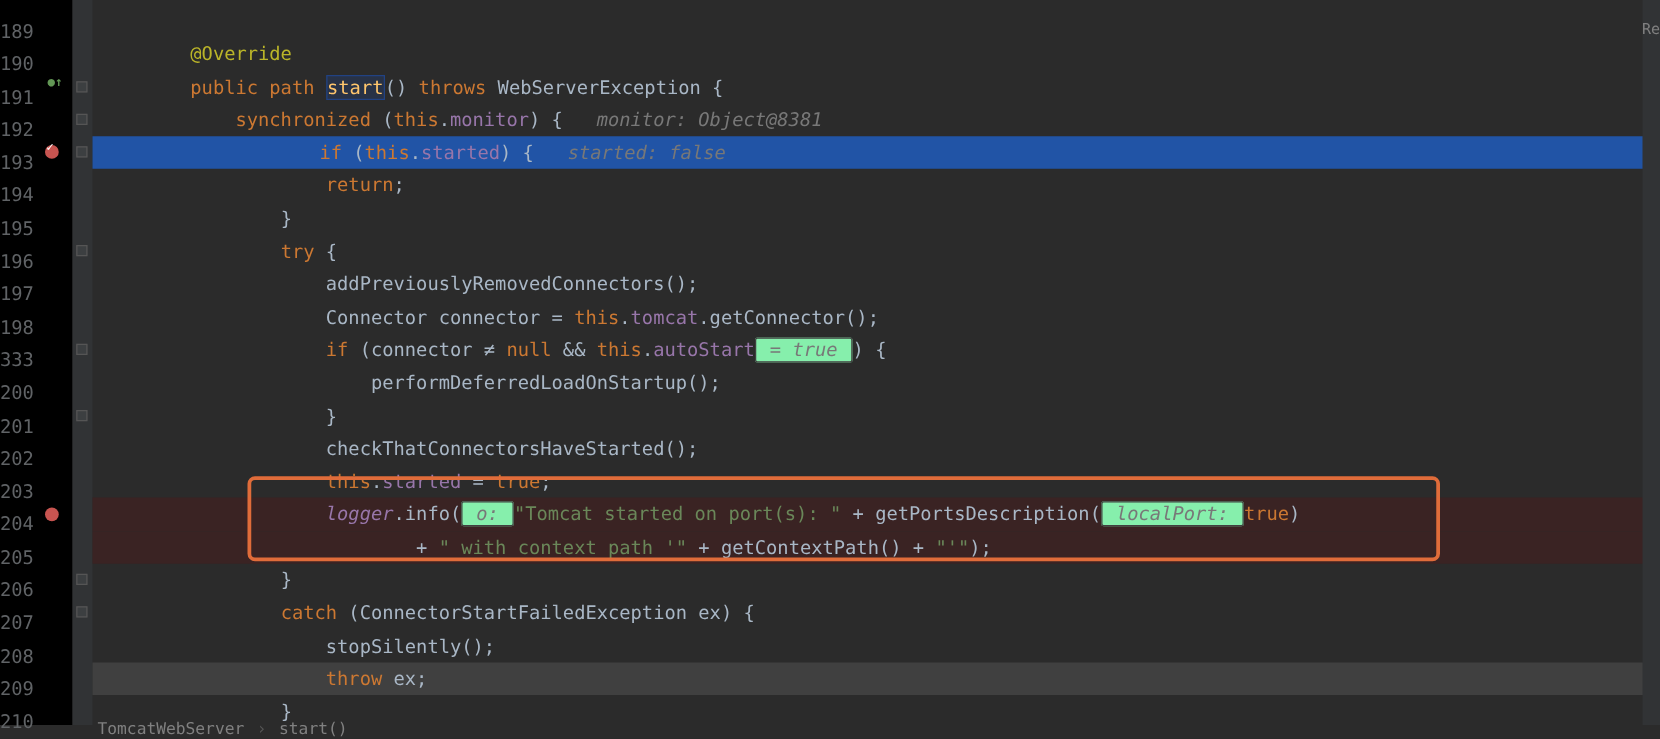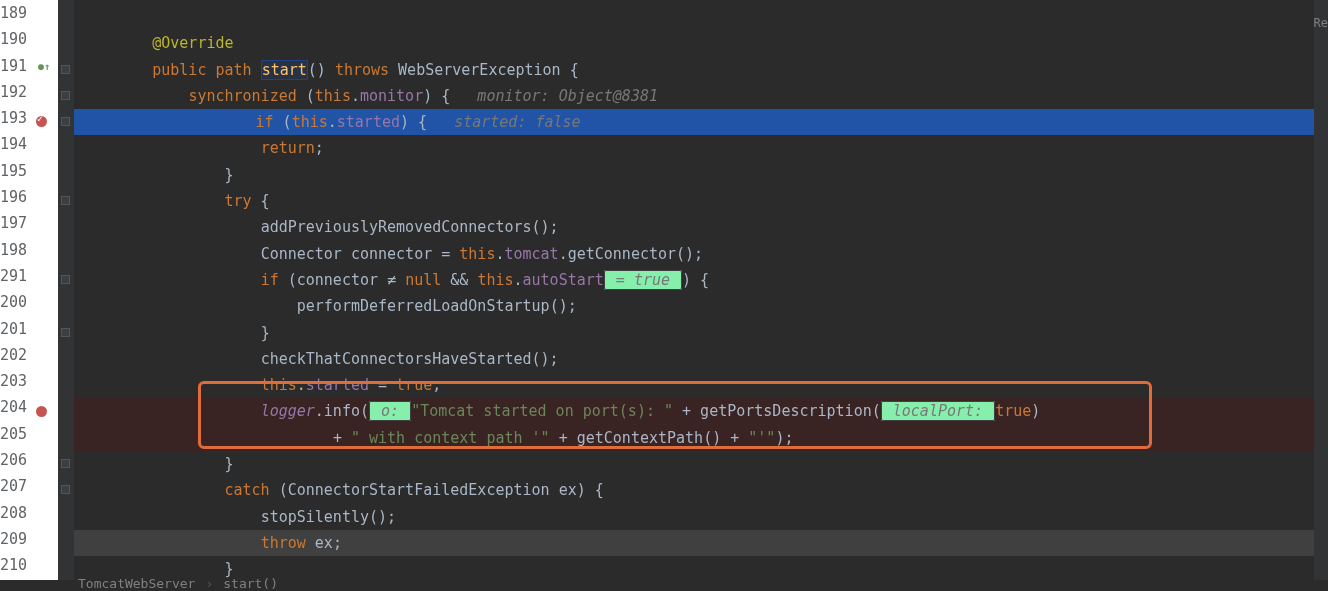--- a/index.html
+++ b/index.html
@@ -12,23 +12,23 @@
     width: 1328px;
     height: 591px;
     position: relative;
   }
   .editor {
     display: flex;
     height: 580px;
   }
   .gutter {
     width: 58px;
-    background: #ffffff;
+    background: #000000;
     text-align: right;
-    padding-top: 0;
+    padding-top: 12px;
     user-select: none;
   }
   .gutter-lines .ln {
     height: 26.3px;
     line-height: 26.3px;
     color: #606366;
     padding-right: 32px;
     position: relative;
   }
   .gutter-icons {
@@ -143,21 +143,21 @@
         <div class="ln">189</div>
         <div class="ln">190</div>
         <div class="ln">191</div>
         <div class="ln">192</div>
         <div class="ln">193</div>
         <div class="ln">194</div>
         <div class="ln">195</div>
         <div class="ln">196</div>
         <div class="ln">197</div>
         <div class="ln">198</div>
-        <div class="ln">291</div>
+        <div class="ln">333</div>
         <div class="ln">200</div>
         <div class="ln">201</div>
         <div class="ln">202</div>
         <div class="ln">203</div>
         <div class="ln">204</div>
         <div class="ln">205</div>
         <div class="ln">206</div>
         <div class="ln">207</div>
         <div class="ln">208</div>
         <div class="ln">209</div>

